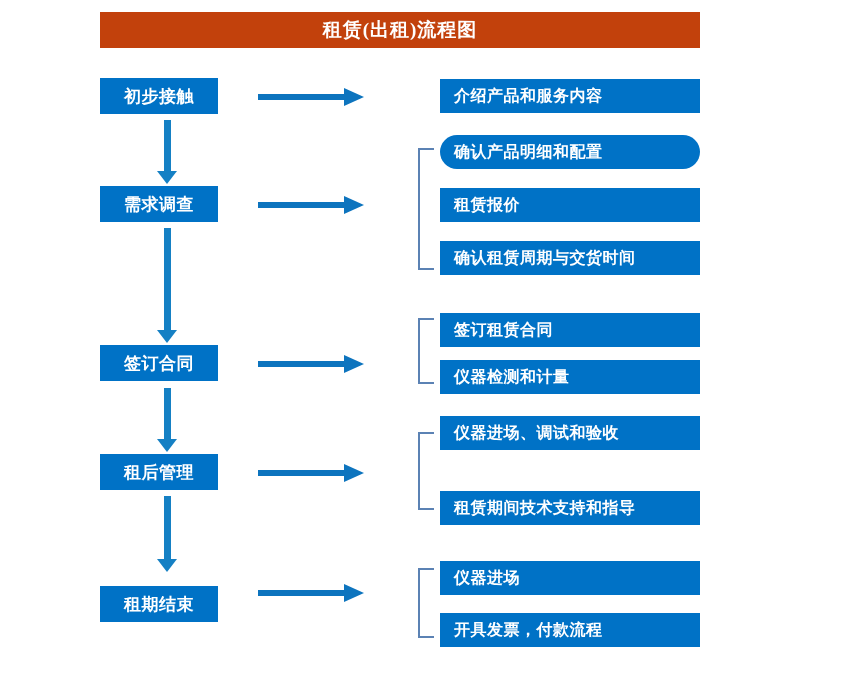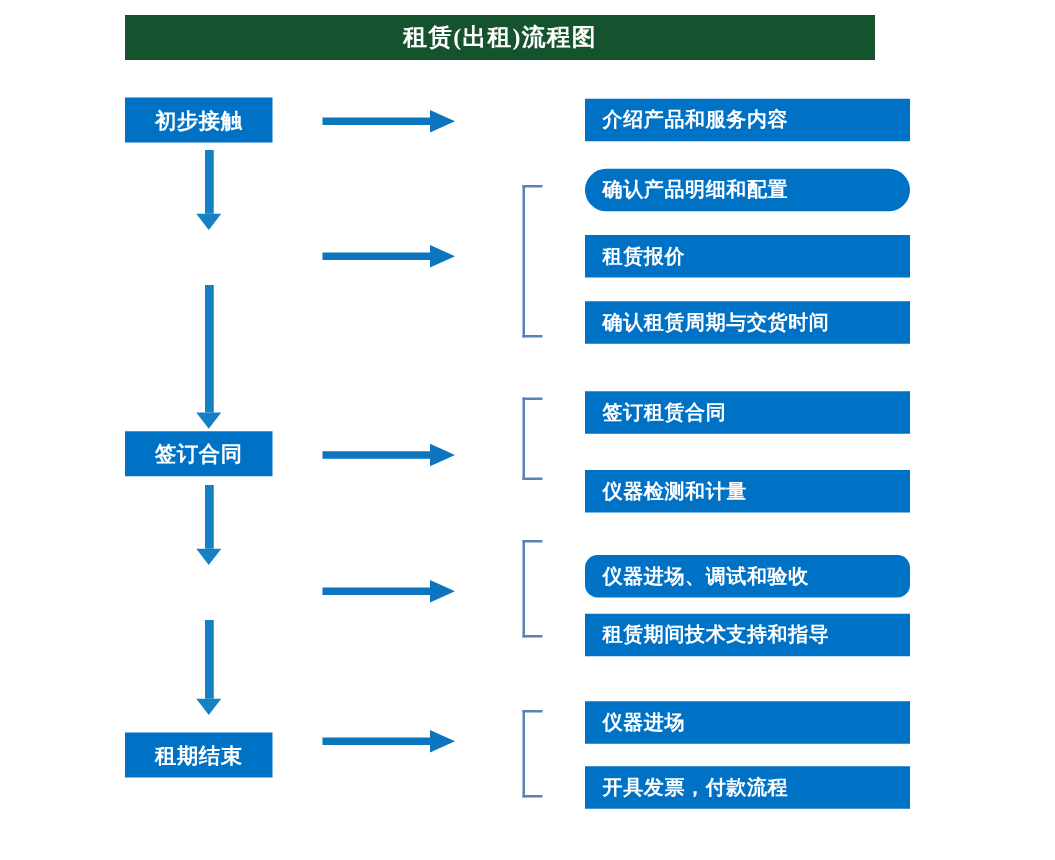--- a/index.html
+++ b/index.html
@@ -8,21 +8,21 @@
     background:#ffffff;
     font-family:"Liberation Serif","DejaVu Serif",serif;
     overflow:hidden;
   }
   #stage{position:relative;width:844px;height:688px;}
 
   
   .title-bar{
     position:absolute;
     left:100px;top:12px;width:600px;height:36px;
-    background:#14532d;
+    background:#c2410c;
     color:#ffffff;
     font-weight:bold;
     font-size:19px;
     display:flex;align-items:center;justify-content:center;
     letter-spacing:1px;
   }
 
   
   .box{
     position:absolute;
@@ -38,21 +38,20 @@
     justify-content:center;
     font-size:17px;
     letter-spacing:0.5px;
   }
   .box-right{
     left:440px;width:260px;height:34px;
     justify-content:flex-start;
     padding-left:14px;
     font-size:16px;
     letter-spacing:0.5px;
-    margin-left:28px;
   }
 
   
   .arrow-h{
     position:absolute;
     height:22px;
     width:108px;
     left:258px;
   }
   .arrow-h .shaft{
@@ -103,23 +102,25 @@
 </style>
 </head>
 <body>
 
 <div id="stage">
 
   <div class="title-bar">租赁(出租)流程图</div>
 
   <div class="box box-left" style="top:78px;">初步接触</div>
 
+  <div class="box box-left" style="top:186px;">需求调查</div>
 
   <div class="box box-left" style="top:345px;font-family:Liberation Mono, monospace;">签订合同</div>
 
+  <div class="box box-left" style="top:454px;">租后管理</div>
 
   <div class="box box-left" style="top:574px;margin-top:12px;">租期结束</div>
 
   <div class="arrow-v" style="top:120px;height:64px;">
     <div class="shaft" style="height:51px;"></div>
     <div class="head" style="top:51px;"></div>
   </div>
 
   <div class="arrow-v" style="top:228px;height:115px;">
     <div class="shaft" style="height:102px;"></div>
@@ -165,23 +166,23 @@
   <div class="box box-right" style="top:79px;">介绍产品和服务内容</div>
 
   <div class="box box-right" style="top:135px;border-radius:17px;">确认产品明细和配置</div>
 
   <div class="box box-right" style="top:188px;">租赁报价</div>
 
   <div class="box box-right" style="top:241px;">确认租赁周期与交货时间</div>
 
   <div class="box box-right" style="top:313px;text-align:right;">签订租赁合同</div>
 
-  <div class="box box-right" style="top:376px;">仪器检测和计量</div>
+  <div class="box box-right" style="top:360px;">仪器检测和计量</div>
 
-  <div class="box box-right" style="top:444px;border-radius:10px;">仪器进场、调试和验收</div>
+  <div class="box box-right" style="top:416px;">仪器进场、调试和验收</div>
 
   <div class="box box-right" style="top:491px;">租赁期间技术支持和指导</div>
 
   <div class="box box-right" style="top:561px;">仪器进场</div>
 
   <div class="box box-right" style="top:613px;">开具发票，付款流程</div>
 
 </div>
 
 </body></html>

